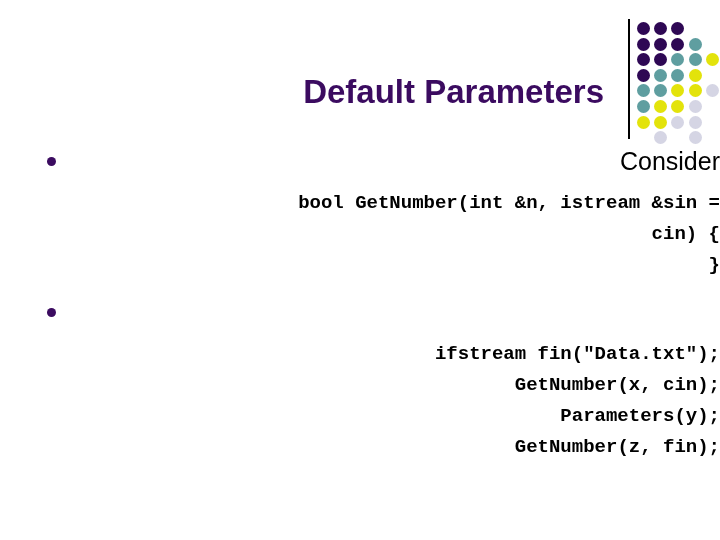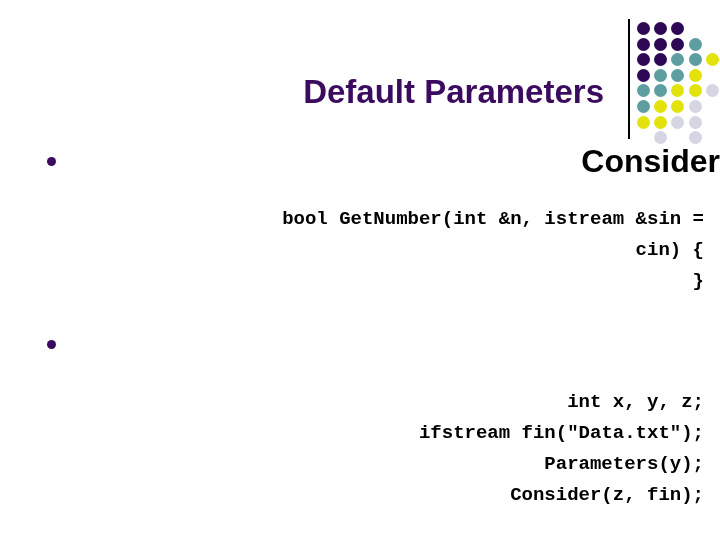--- a/index.html
+++ b/index.html
@@ -87,28 +87,28 @@
     position: absolute;
     left: 47px;
     top: 13px;
     width: 9px;
     height: 9px;
     border-radius: 50%;
     background: #3B0B60;
   }
   .bullet-text {
     color: #000000;
-    font-size: 32px;
-    font-weight: bold;
+    font-size: 25px;
+    font-weight: normal;
     line-height: 34px;
     white-space: nowrap;
   }
 
   .code-block {
-    margin: 16px;
+    margin: 0;
     padding: 0;
   }
   .code-line {
     color: #000000;
     font-family: "Liberation Mono", "DejaVu Sans Mono", monospace;
     font-size: 19px;
     font-weight: bold;
     line-height: 31px;
     white-space: pre;
     padding-left: 68px;
@@ -176,20 +176,20 @@
       <div class="code-line">}</div>
     </div>
 
     <div class="gap-md"></div>
 
     <div class="bullet-row">
       <span class="bullet-marker" style="background: rgb(59, 11, 96);"></span>
     </div>
     <div class="gap-sm"></div>
     <div class="code-block">
-      <div class="code-line">int x, y, z;</div>
       <div class="code-line">ifstream fin("Data.txt");</div>
+      <div class="code-line">GetNumber(x, cin);</div>
       <div class="code-line">Parameters(y);</div>
-      <div class="code-line">Consider(z, fin);</div>
+      <div class="code-line">GetNumber(z, fin);</div>
     </div>
 
   </div>
 </div>
 
 </body></html>

